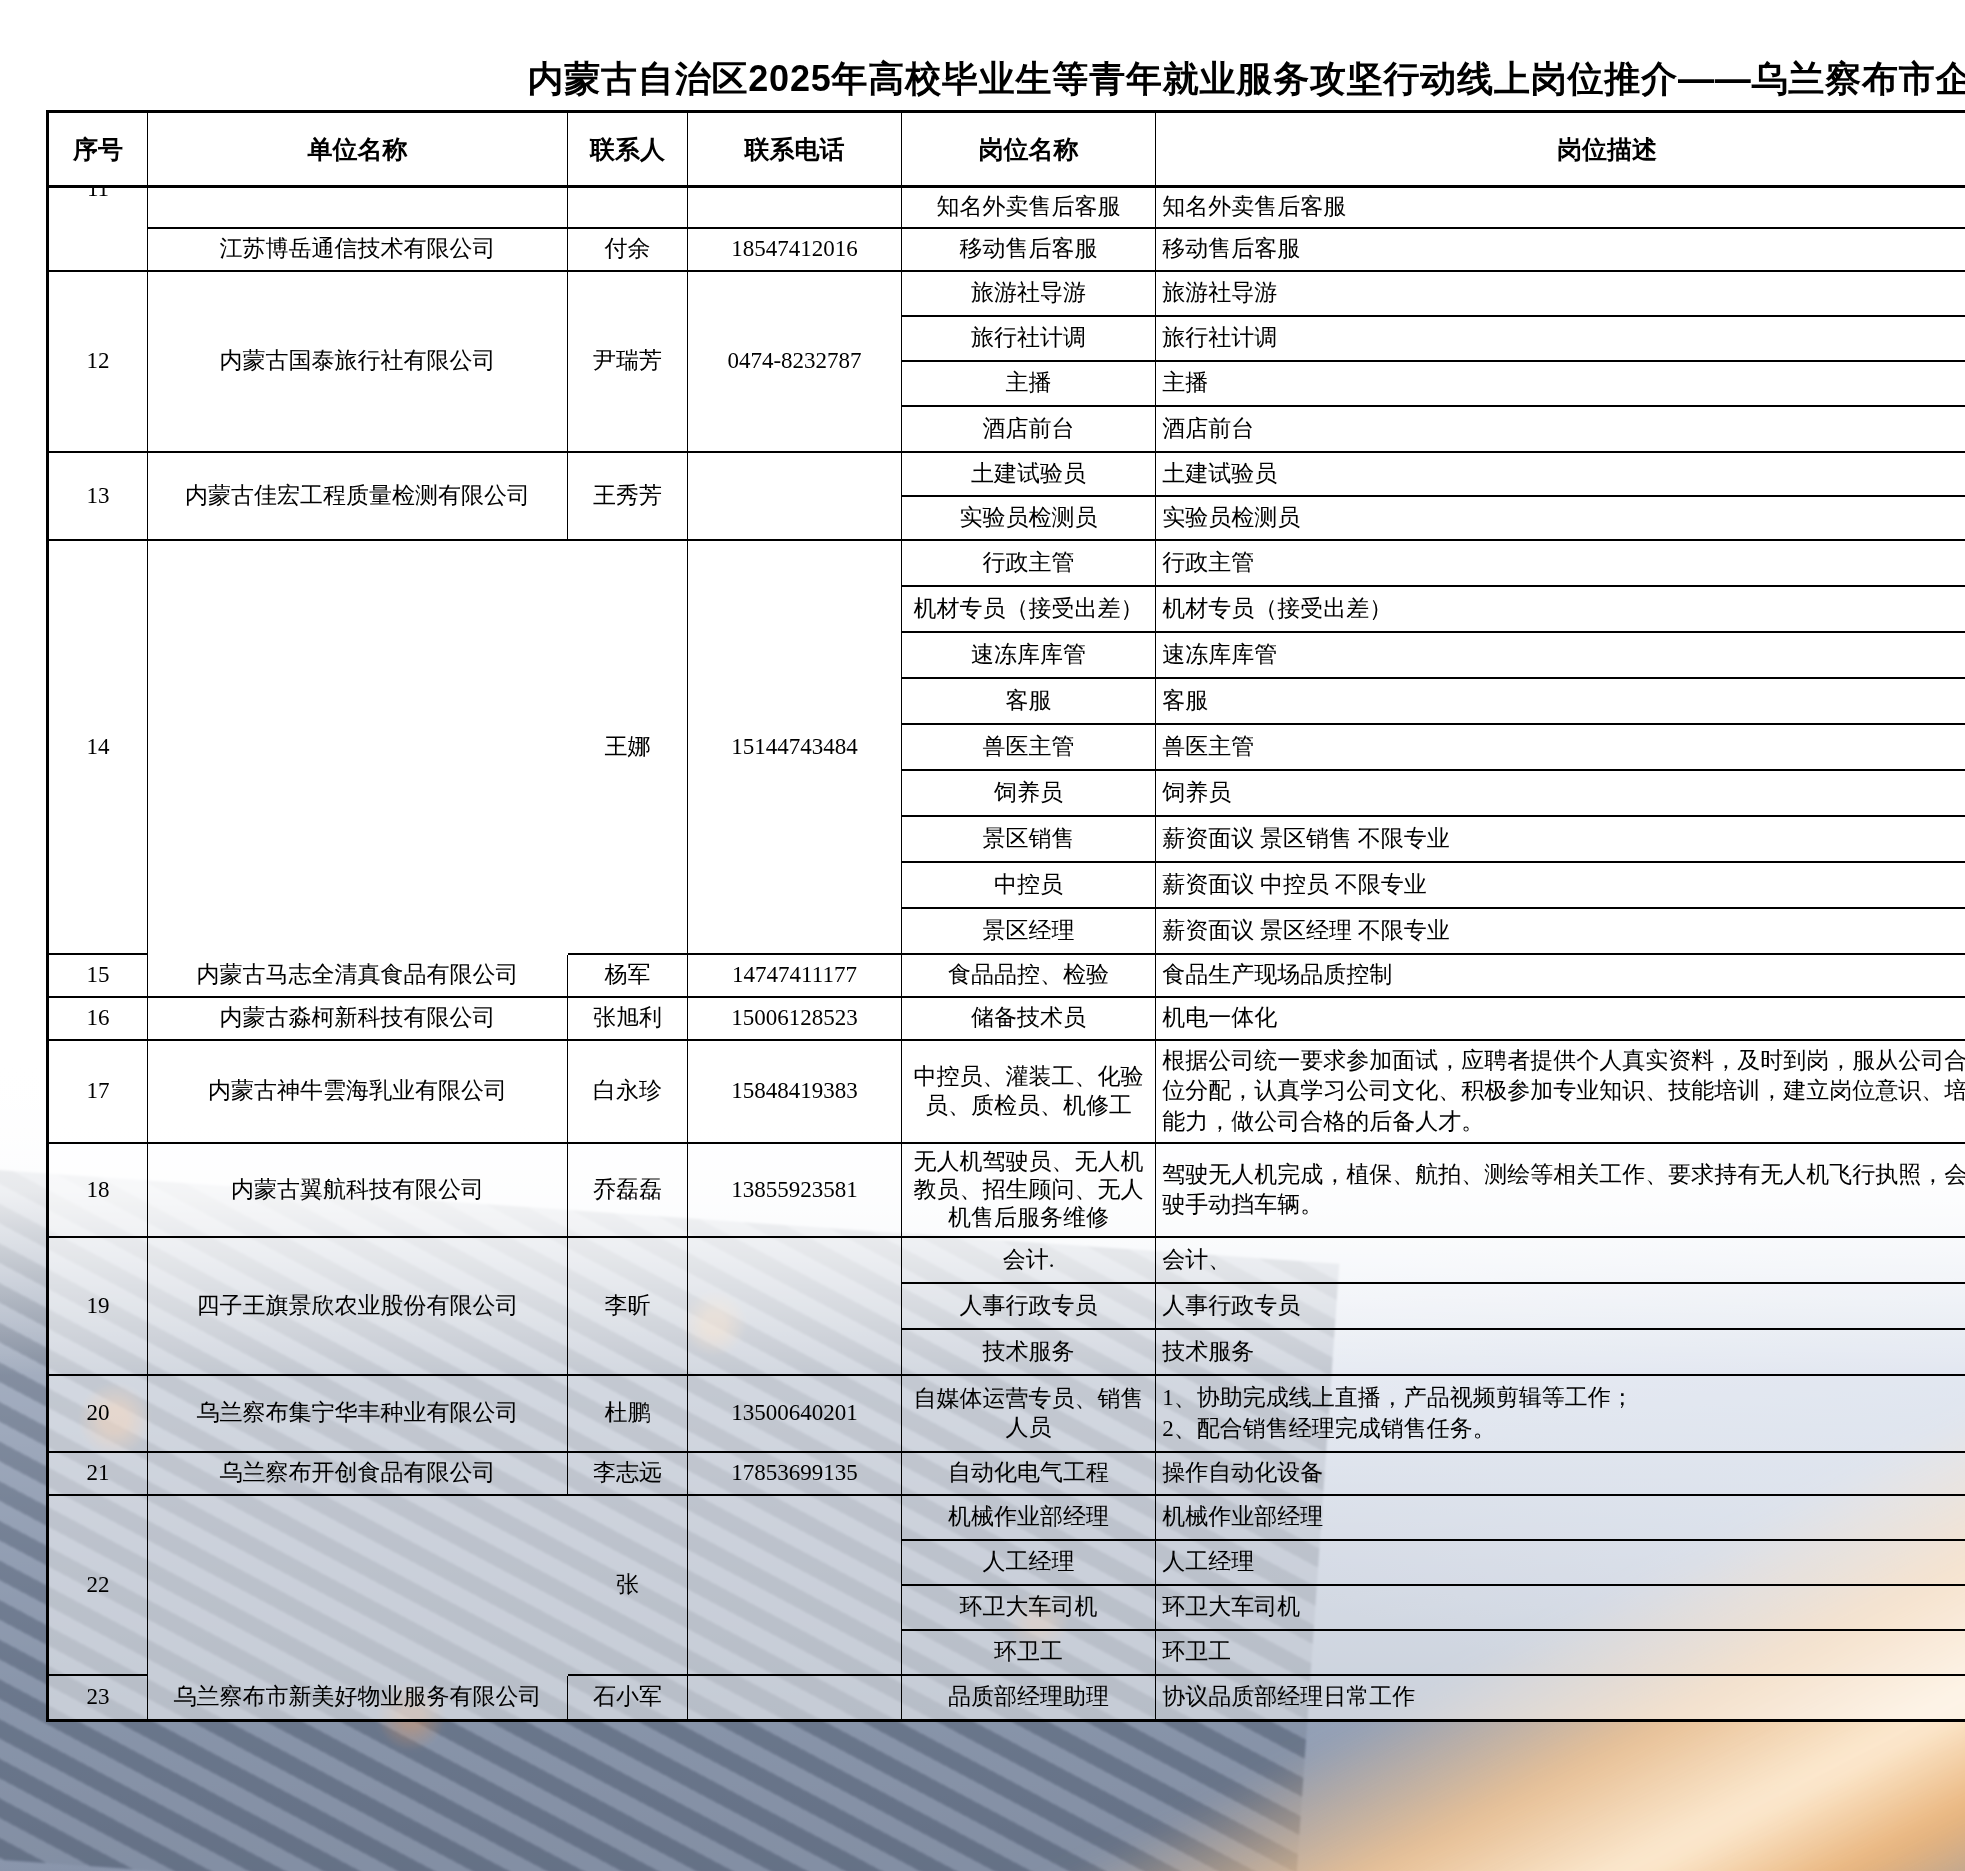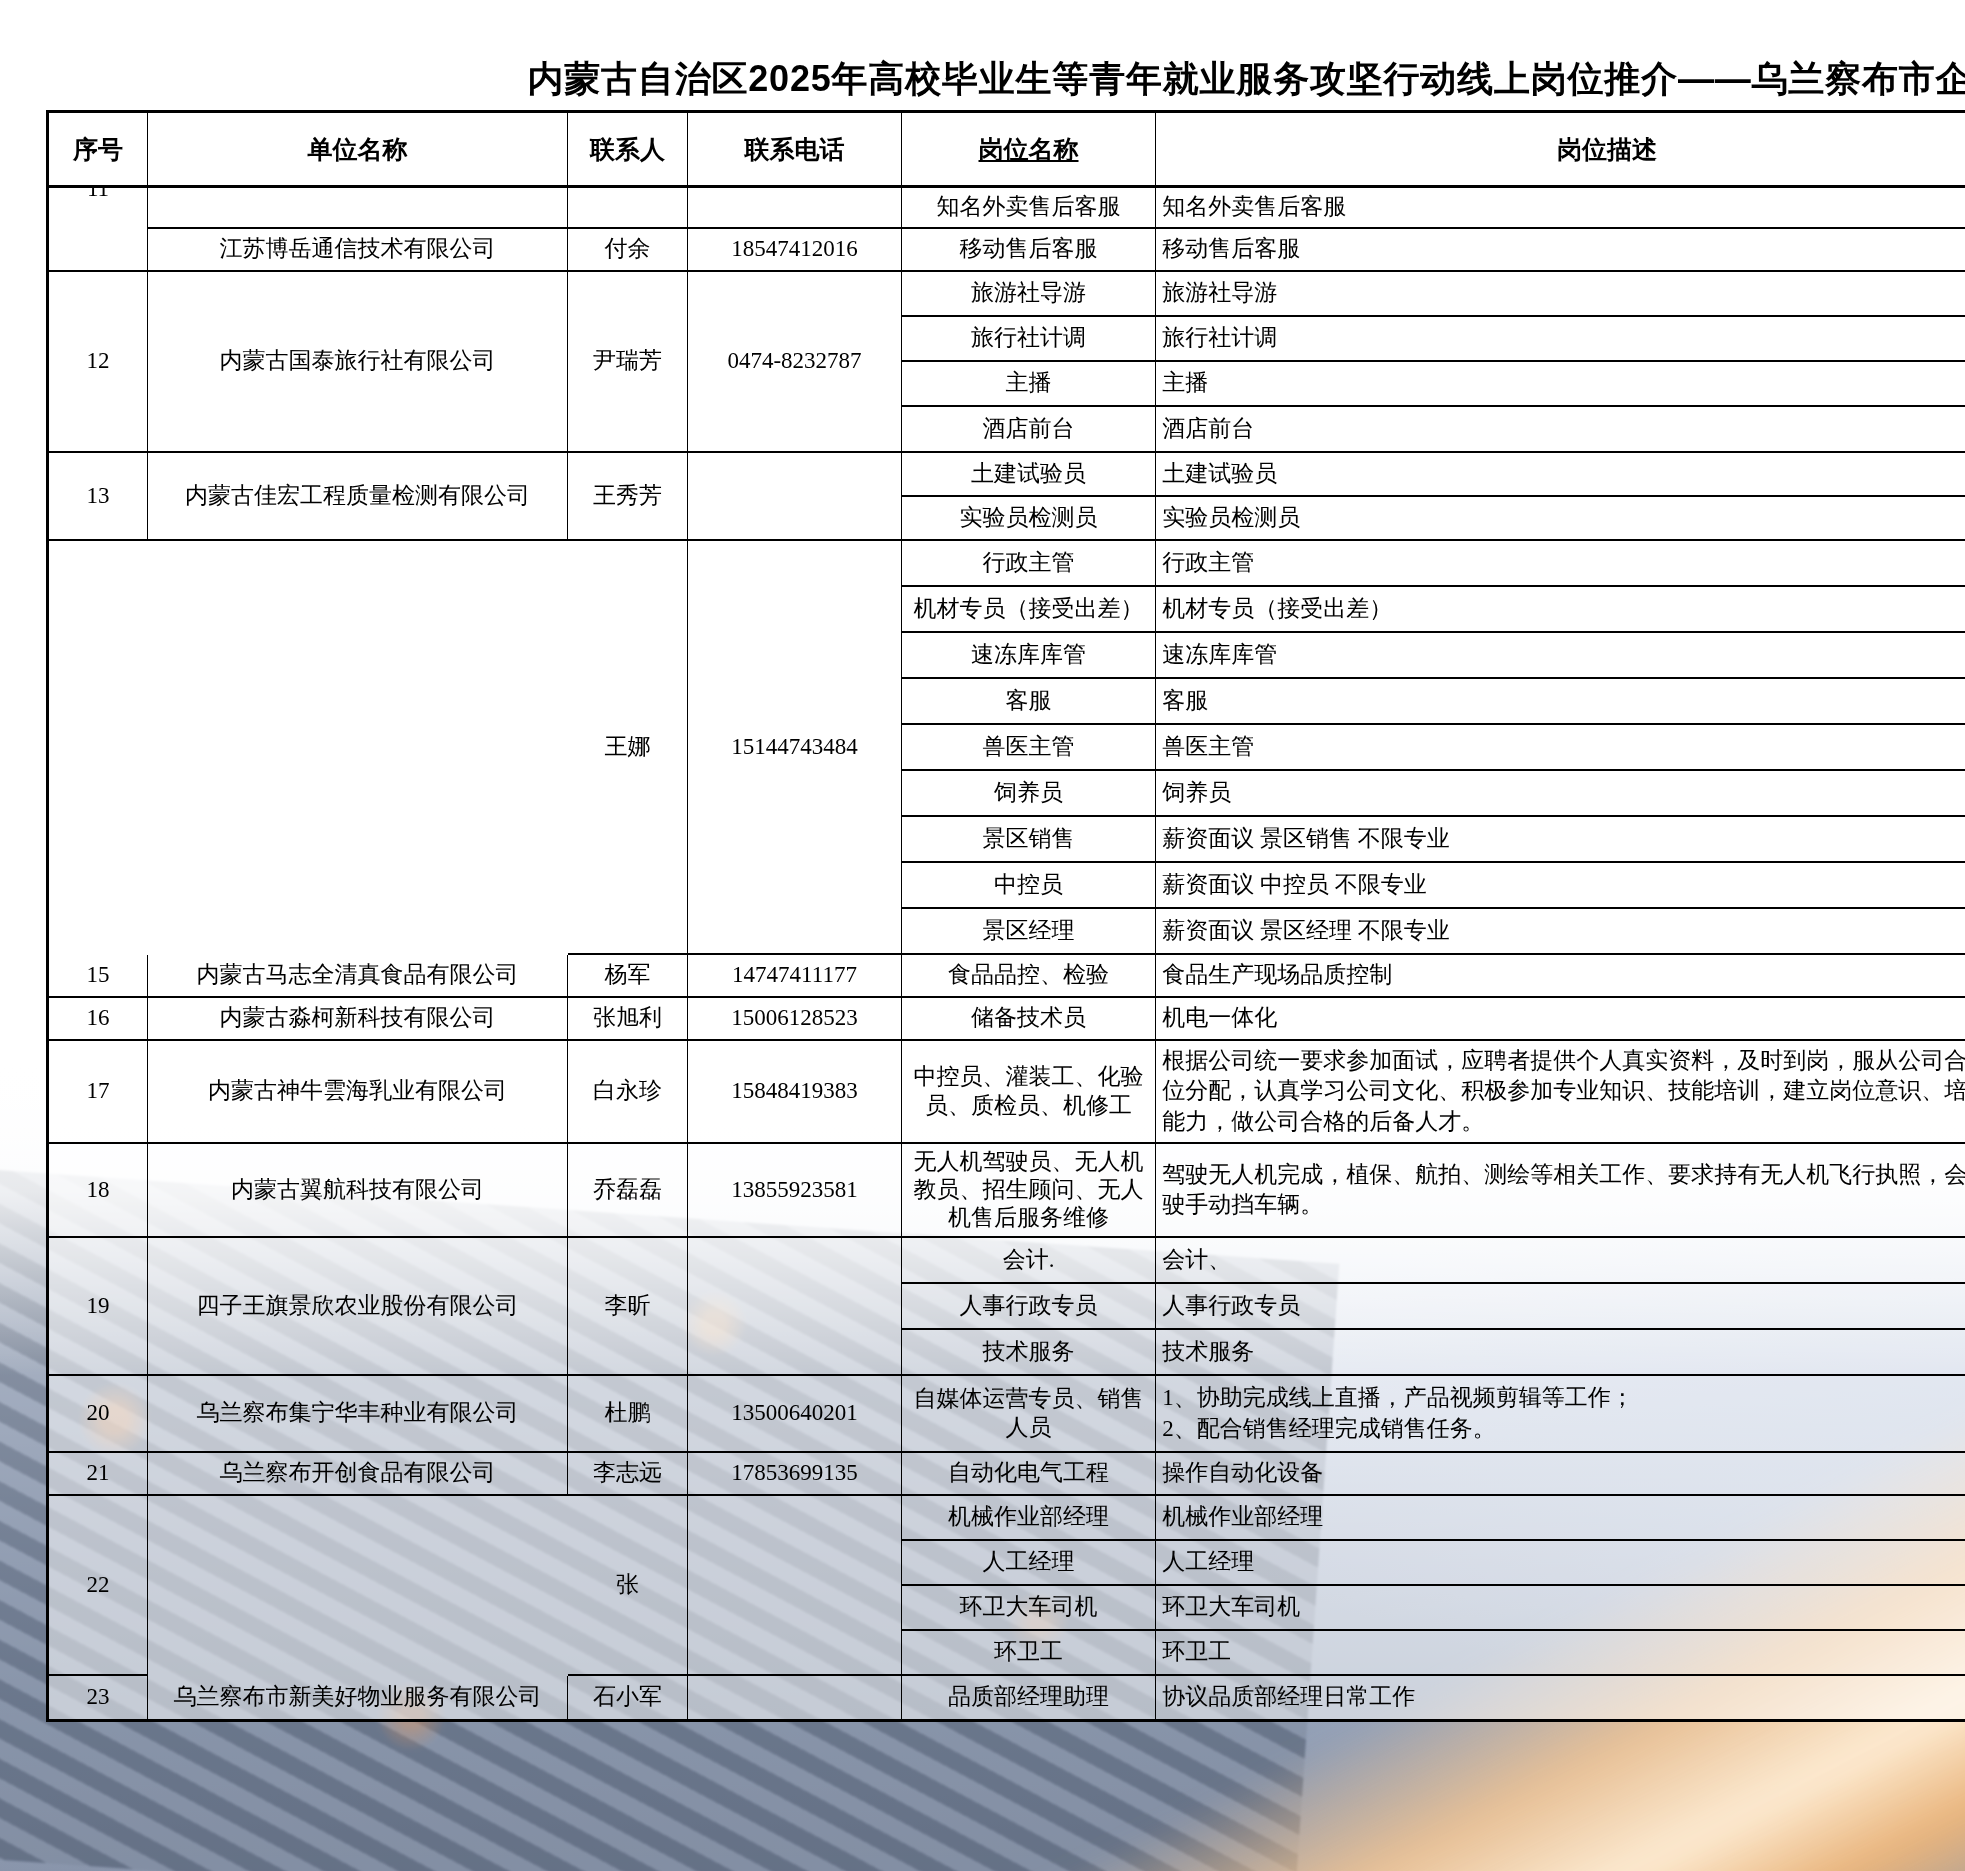--- a/index.html
+++ b/index.html
@@ -60,21 +60,21 @@
 
 <div class="bg-fog"></div>
 
 <div class="title">内蒙古自治区2025年高校毕业生等青年就业服务攻坚行动线上岗位推介——乌兰察布市企业需求表</div>
 
 <div class="sheet" id="sheet" style="grid-template-rows: 75px 41px 43px 45px 45px 45px 46px 44px 44px 46px 46px 46px 46px 46px 46px 46px 46px 46px 43px 43px 103px 94px 46px 46px 46px 77px 43px 45px 45px 45px 45px 43px;">
     <div class="cell th" style="grid-area: 1 / 1 / span 1;"><span class="tx">序号</span></div>
     <div class="cell th" style="grid-area: 1 / 2 / span 1;"><span class="tx">单位名称</span></div>
     <div class="cell th" style="grid-area: 1 / 3 / span 1;"><span class="tx">联系人</span></div>
     <div class="cell th" style="grid-area: 1 / 4 / span 1;"><span class="tx">联系电话</span></div>
-    <div class="cell th" style="grid-area: 1 / 5 / span 1; text-decoration: underline;"><span class="tx">岗位名称</span></div>
+    <div class="cell th" style="grid-area: 1 / 5 / span 1;"><span class="tx">岗位名称</span></div>
     <div class="cell th" style="grid-area: 1 / 6 / span 1;"><span class="tx">岗位描述</span></div>
     <div class="cell clip" style="grid-area: 2 / 1 / span 2;">
       <span class="tx">11</span>
     </div>
     <div class="cell company" style="grid-area: 2 / 2 / span 1;">
       <span class="tx"></span>
     </div>
     <div class="cell " style="grid-area: 2 / 3 / span 1;">
       <span class="tx"></span>
     </div>
@@ -139,20 +139,23 @@
       <span class="tx"></span>
     </div>
     <div class="cell " style="grid-area: 8 / 5 / span 1;">
       <span class="tx">土建试验员</span>
     </div>
     <div class="cell job-desc" style="grid-area: 8 / 6 / span 1;"><span class="tx">土建试验员</span></div>
     <div class="cell " style="grid-area: 9 / 5 / span 1;">
       <span class="tx">实验员检测员</span>
     </div>
     <div class="cell job-desc" style="grid-area: 9 / 6 / span 1;"><span class="tx">实验员检测员</span></div>
+    <div class="cell " style="grid-area: 10 / 1 / span 9;">
+      <span class="tx">14</span>
+    </div>
     <div class="cell " style="grid-area: 10 / 3 / span 9;">
       <span class="tx">王娜</span>
     </div>
     <div class="cell " style="grid-area: 10 / 4 / span 9;">
       <span class="tx">15144743484</span>
     </div>
     <div class="cell " style="grid-area: 10 / 5 / span 1;">
       <span class="tx">行政主管</span>
     </div>
     <div class="cell job-desc" style="grid-area: 10 / 6 / span 1;"><span class="tx">行政主管</span></div>

